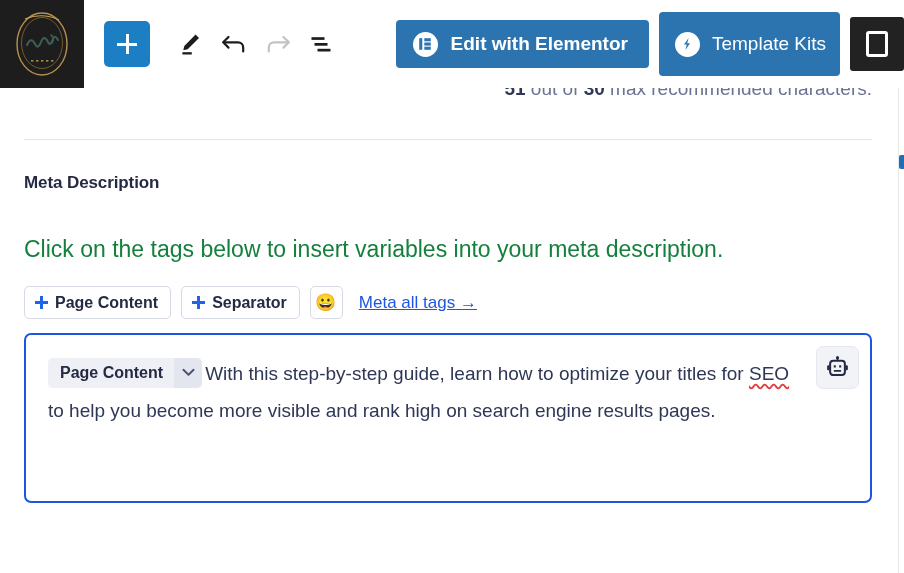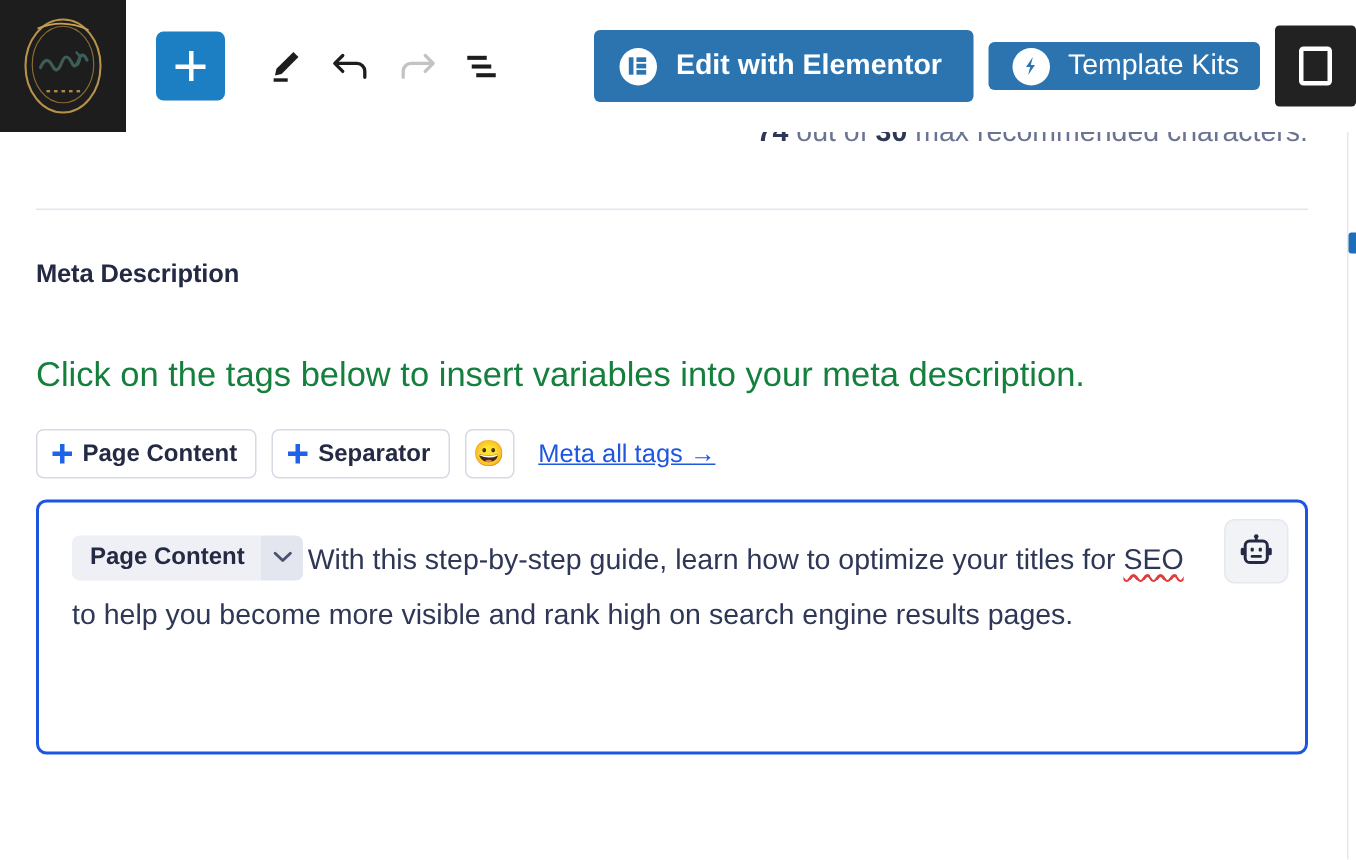--- a/index.html
+++ b/index.html
@@ -106,21 +106,21 @@
     display: flex;
     align-items: center;
     gap: 13px;
     padding: 0 21px 0 17px;
     cursor: pointer;
     white-space: nowrap;
     font-family: "Liberation Sans", sans-serif;
   }
 
   .btn-kits {
-    height: 32px;
+    height: 64px;
     background: #2c74b0;
     border: none;
     border-radius: 4px;
     color: #ffffff;
     font-size: 19px;
     font-weight: 400;
     display: flex;
     align-items: center;
     gap: 12px;
     padding: 0 14px 0 16px;
@@ -458,21 +458,21 @@
 
     <button class="btn-dark-square">
       <span class="dark-sq-icon"></span>
     </button>
   </div>
 </div>
 
 <div class="content-area">
 
   <div class="char-count-top">
-    <b>74</b>
+    <b>51</b>
     <span>out of</span>
     <b>30</b>
     <span>max recommended characters.</span>
   </div>
 
   <div class="hr-divider"></div>
 
   <h2 class="section-heading">Meta Description</h2>
 
   <p class="helper-text">Click on the tags below to insert variables into your meta description.</p>

